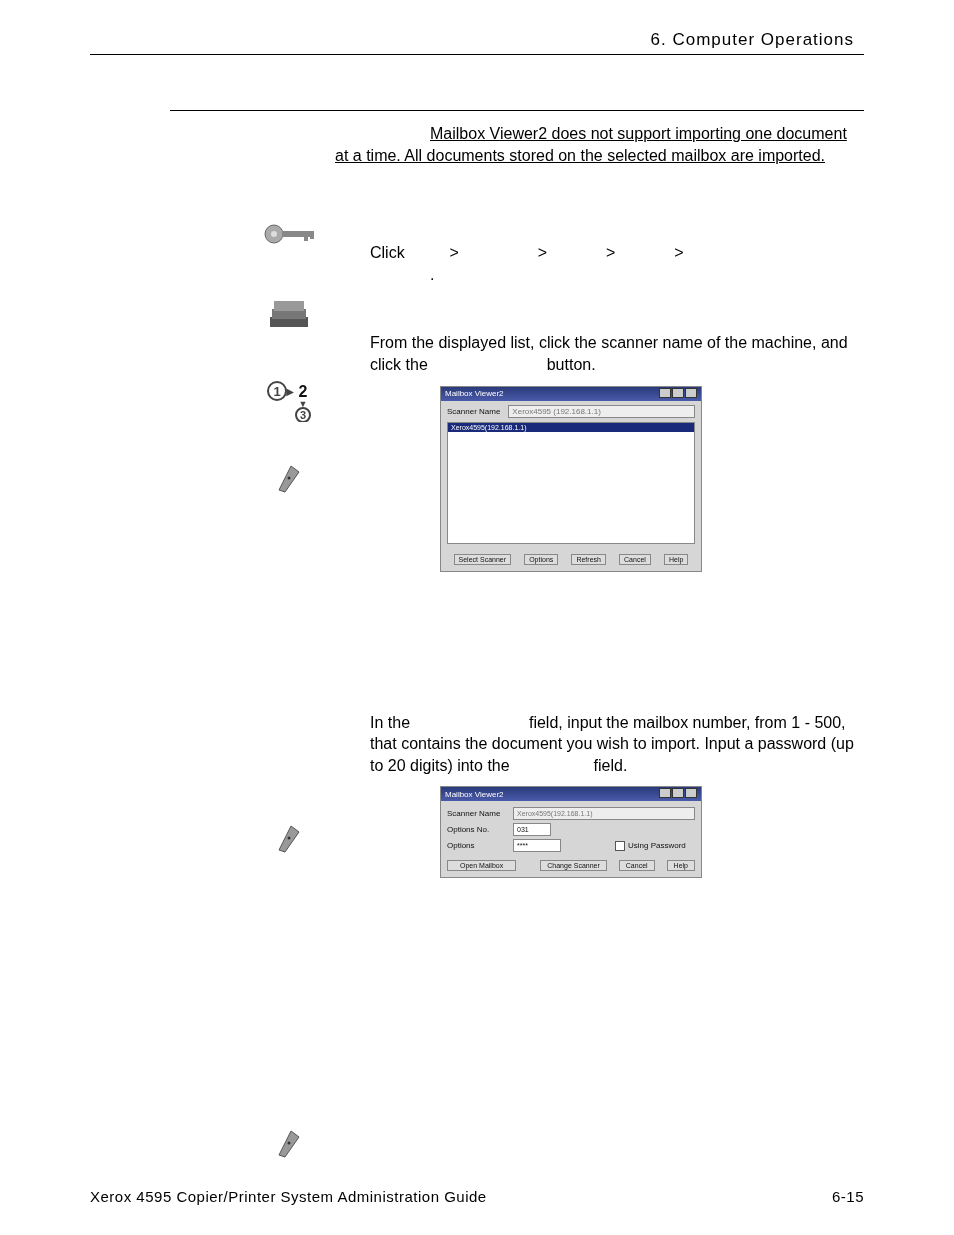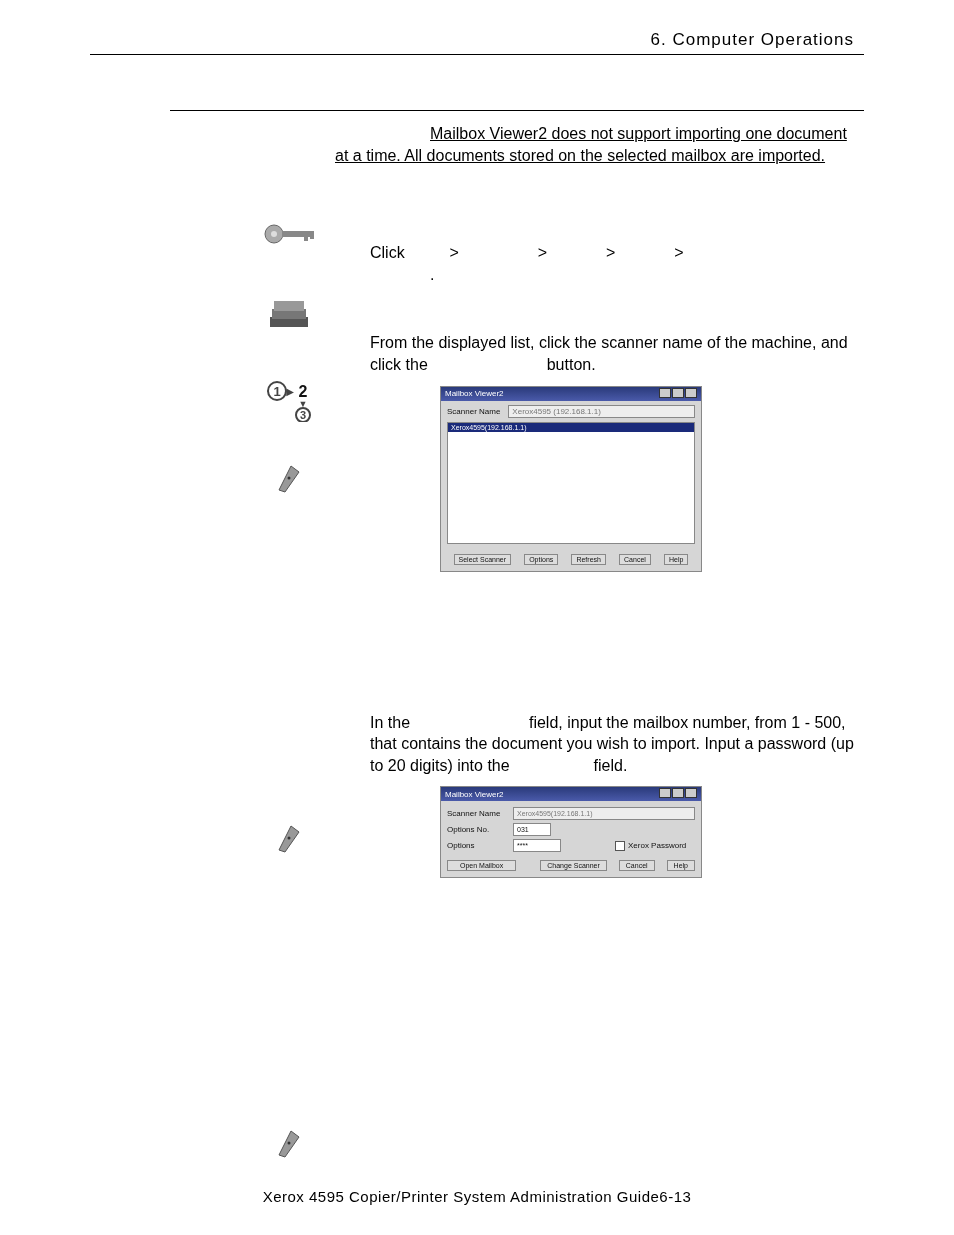--- a/index.html
+++ b/index.html
@@ -48,21 +48,21 @@
     left: 260px;
     width: 60px;
     text-align: center;
   }
   .footer {
     position: absolute;
     left: 90px;
     right: 90px;
     bottom: 30px;
     display: flex;
-    justify-content: center;
+    justify-content: space-between;
     font-size: 15px;
     letter-spacing: 0.5px;
   }
 
   
   .shot1 {
     margin-left: 350px;
     margin-top: 10px;
     width: 260px;
     border: 1px solid #888;
@@ -297,37 +297,37 @@
       <div class="inp ro" style="grid-column:2/4">Xerox4595(192.168.1.1)</div>
 
       <span>Options No.</span>
       <div class="inp" style="width:30px">031</div>
       <span></span>
 
       <span>Options</span>
       <div class="inp" style="width:40px">****</div>
       <div class="chk">
         <span class="box"></span>
-        <span>Xerox Password</span>
+        <span>Using Password</span>
       </div>
     </div>
     <div class="btnrow2">
       <div class="b2 wide">Open Mailbox</div>
       <div style="flex:1"></div>
       <div class="b2">Change Scanner</div>
       <div class="b2">Cancel</div>
       <div class="b2">Help</div>
     </div>
   </div>
 
   <div class="icon-col ico-nib" style="top:1125px">
     <svg width="30" height="34" viewBox="0 0 30 34">
       <path d="M4 30 L16 6 L24 12 L10 32 Z" fill="#999" stroke="#555"></path>
       <circle cx="14" cy="18" r="1.5" fill="#333"></circle>
     </svg>
   </div>
 
   <div class="footer">
     <span>Xerox 4595 Copier/Printer System Administration Guide</span>
-    <span>6-13</span>
+    <span>6-15</span>
   </div>
 
 </div>
 
 </body></html>

